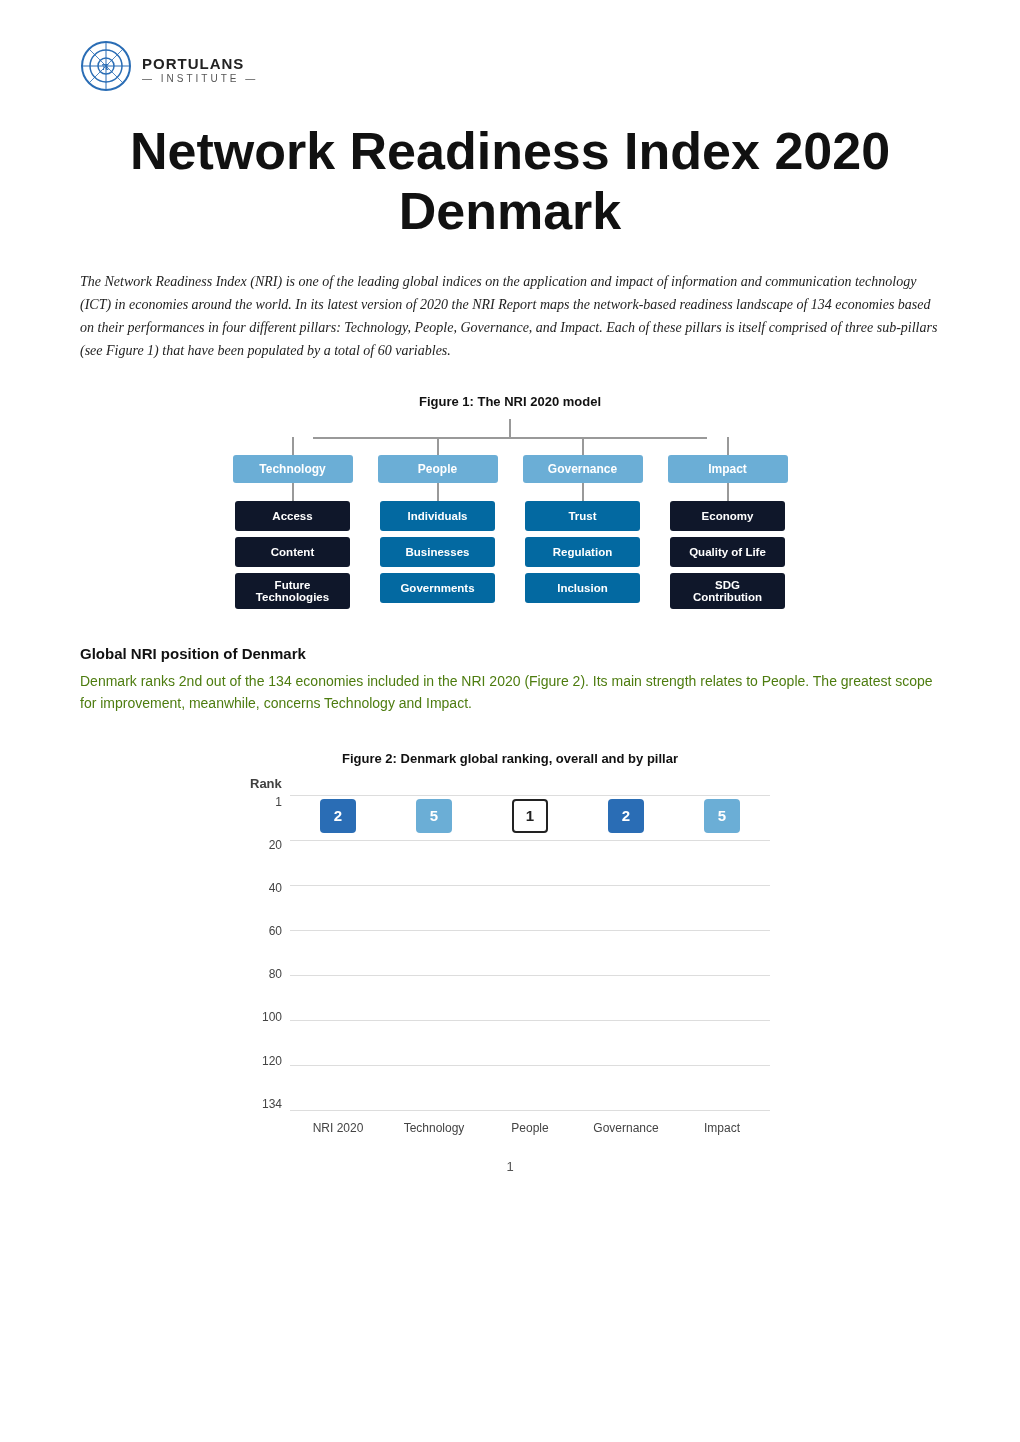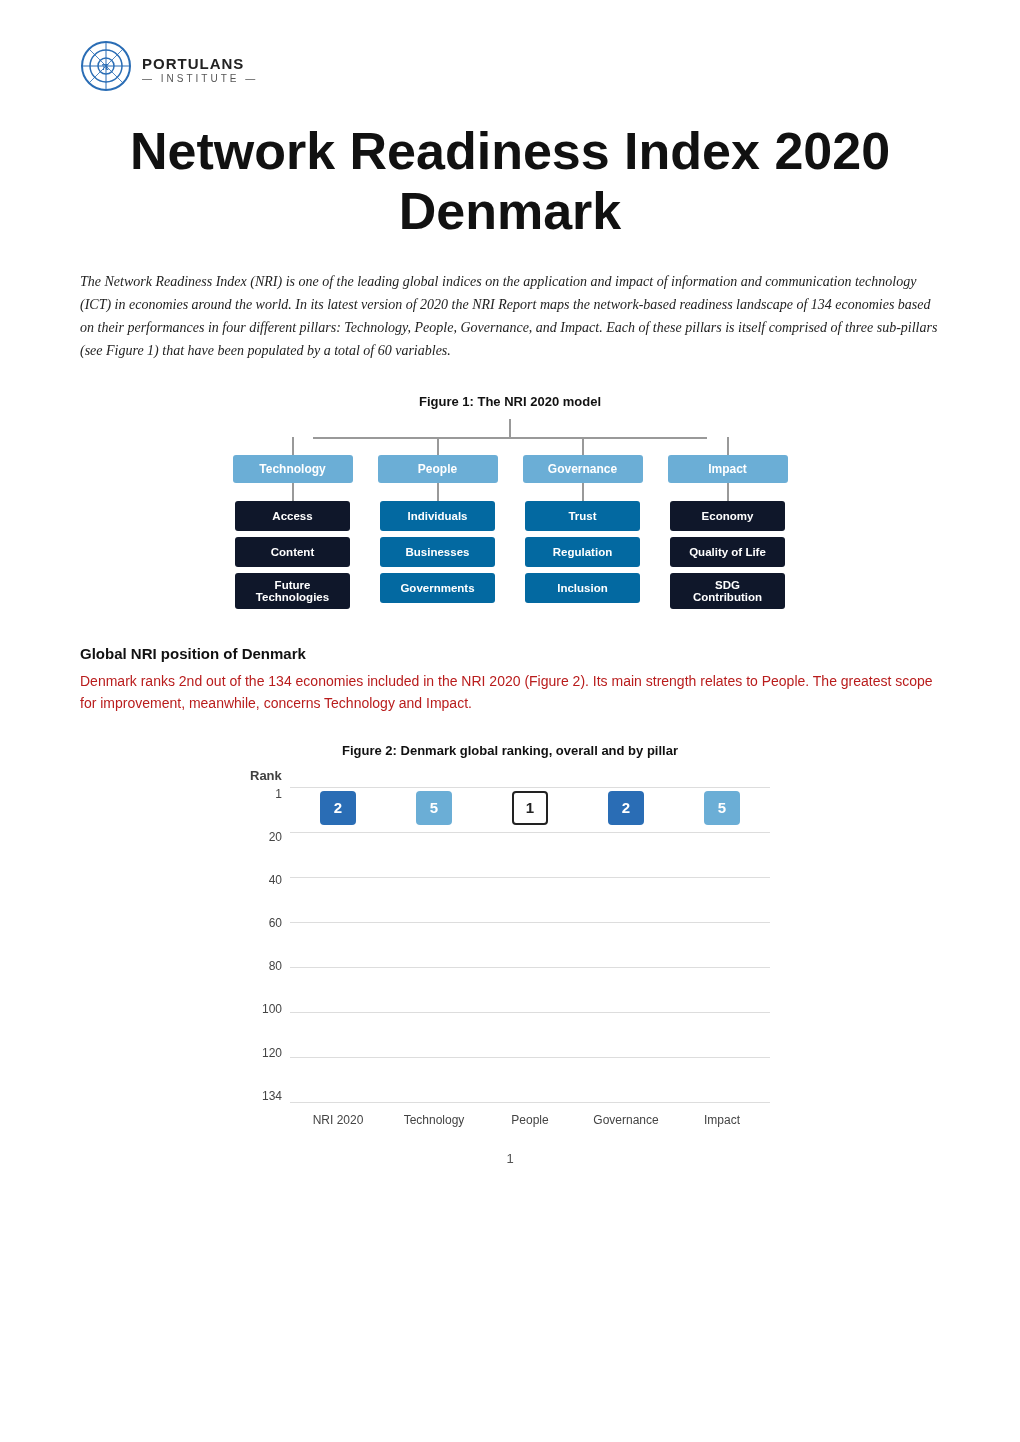--- a/index.html
+++ b/index.html
@@ -153,22 +153,22 @@
       font-family: Arial, sans-serif;
       font-weight: 700;
       font-size: 15px;
       margin-bottom: 8px;
       color: #111;
     }
     .section-text {
       font-family: Arial, sans-serif;
       font-size: 14px;
       line-height: 1.6;
-      color: #b91c1c;
-      margin-bottom: 28px;
+      color: #4d7c0f;
+      margin-bottom: 36px;
     }
 
     
     .figure2-container {
       display: flex;
       flex-direction: column;
       align-items: center;
       margin-bottom: 24px;
     }
     .chart-area {

